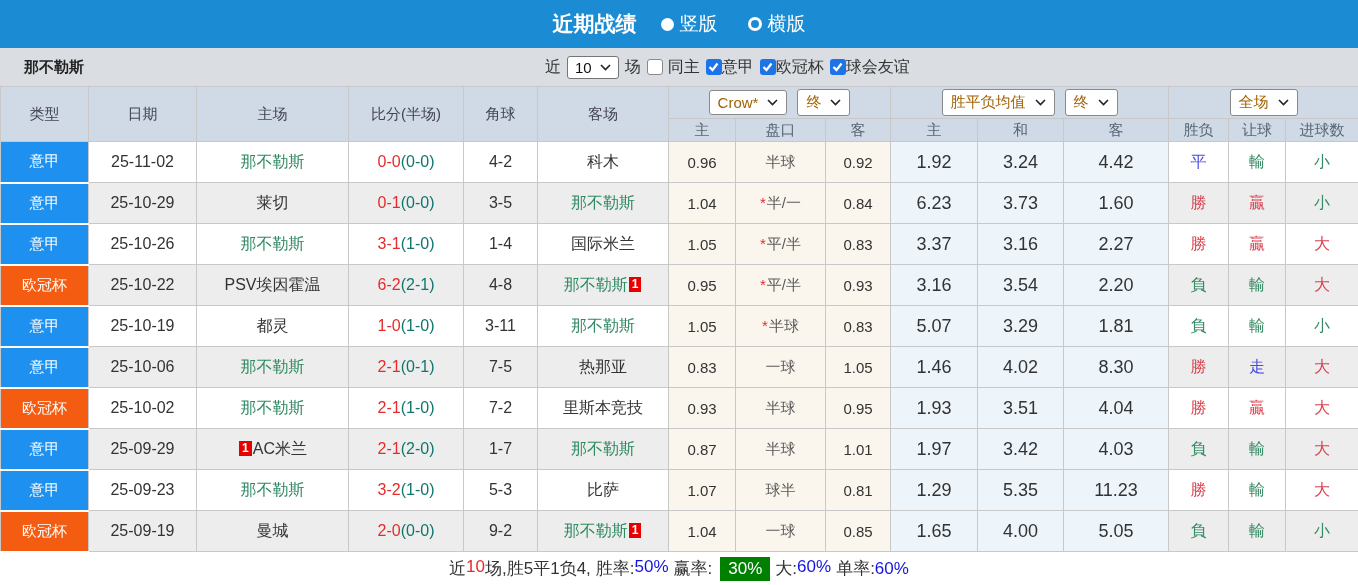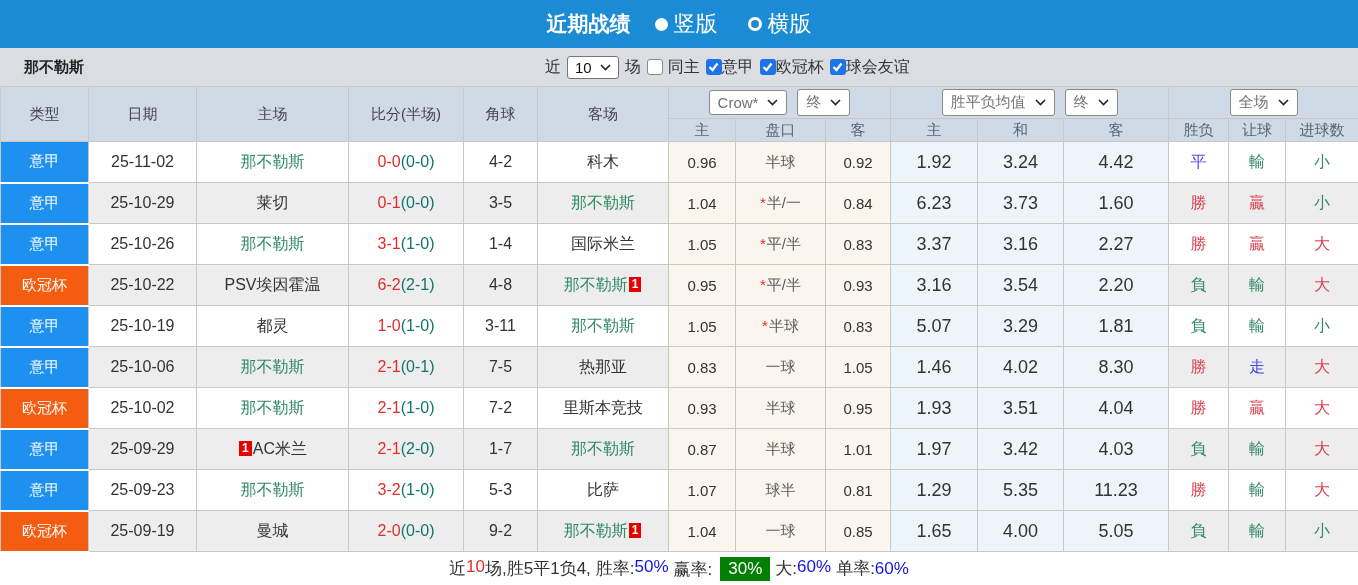--- a/index.html
+++ b/index.html
@@ -4,21 +4,21 @@
 <style>
   * { margin:0; padding:0; box-sizing:border-box; }
   body { background:#fff; font-family:"Liberation Sans", sans-serif; }
   .screen { width:1358px; height:585px; position:relative; background:#fff; overflow:hidden; }
 
   
   .topbar { height:48px; background:#1b8cd3; display:flex; align-items:center; justify-content:center; gap:24px; color:#fff; }
   .topbar .title { font-size:21px; font-weight:bold; }
   .radio-dot { width:13px; height:13px; border-radius:50%; background:#fff; display:inline-block; }
   .radio-ring { width:14px; height:14px; border-radius:50%; border:3px solid #fff; background:transparent; display:inline-block; }
-  .topbar .rlabel { font-size:22px; }
+  .topbar .rlabel { font-size:19px; }
 
   
   .filterbar { height:38px; background:#dadde1; position:relative; display:flex; align-items:center; }
   .team-name { position:absolute; left:24px; font-size:15px; font-weight:bold; color:#222; }
   .filter-center { position:absolute; left:545px; display:flex; align-items:center; gap:6px; font-size:16px; color:#333; }
   .sel { display:inline-flex; align-items:center; gap:8px; background:#fff; border:1px solid #767676; border-radius:3px; padding:2px 7px; font-size:15px; color:#111; cursor:default; }
   .chev { display:inline-block; }
   .cb { width:16px; height:16px; border-radius:3px; display:inline-flex; align-items:center; justify-content:center; flex:none; }
   .cb.off { background:#fff; border:1px solid #8a8a8a; }
   .cb.on { background:#1d74e9; }
@@ -27,21 +27,21 @@
   
   table { border-collapse:collapse; table-layout:fixed; width:1358px; }
   th, td { border:1px solid #c8c8c8; text-align:center; overflow:hidden; white-space:nowrap; }
   thead th { background:#cfdae6; font-weight:normal; color:#445; font-size:15px; }
   tr.h-top { height:32px; }
   tr.h-sub { height:23px; }
   tr.h-sub th { color:#56ournals65;} 
   tr.h-sub th { color:#566573; }
   .ddc { background:#cfdae6; }
   .ddwrap { display:flex; align-items:center; justify-content:center; gap:10px; }
-  .dd { display:inline-flex; align-items:center; gap:9px; background:#fff; border:1px solid #8a8a8a; border-radius:3px; padding:3px 8px; font-size:15px; color:#737373; cursor:default; }
+  .dd { display:inline-flex; align-items:center; gap:9px; background:#fff; border:1px solid #8a8a8a; border-radius:3px; padding:3px 8px; font-size:15px; color:#a16207; cursor:default; }
   tbody tr { height:41px; background:#fff; font-size:16px; color:#333; }
   tbody tr.alt { background:#ededed; }
   td.type { padding:0; color:#fff; font-size:15px; border-bottom:2px solid #fff; }
   td.beige { background:#faf6ee; font-size:15px; }
   td.bluebg { background:#edf4fa; font-size:18px; }
   td.res { font-size:16px; }
   .subj { color:#2f8a62; }
   .sc { color:#e52b2b; }
   .hf { color:#0f766e; }
   .rc { display:inline-block; background:#e60000; color:#fff; font-size:12px; font-weight:bold; line-height:15px; padding:0 3px; margin:0 1px; vertical-align:2px; }
@@ -374,21 +374,21 @@
   <div class="footer">
     <span style="display:flex;">
       <span>近</span>
         <span class="f-red">10</span>
         <span>场,胜5平1负4,</span>
     </span>
     <span style="display:flex;">
       <span>胜率:</span>
         <span class="f-blue">50%</span>
     </span>
-    <span style="display:flex;align-items:flex-end;gap:8px;">
+    <span style="display:flex;align-items:center;gap:8px;">
       <span>赢率:</span>
         <span class="f-greenbox">30%</span>
     </span>
     <span style="display:flex;">
       <span>大:</span>
         <span class="f-blue">60%</span>
     </span>
     <span style="display:flex;align-items:center;">
       <span>单率:</span>
         <span class="f-blue">60%</span>

